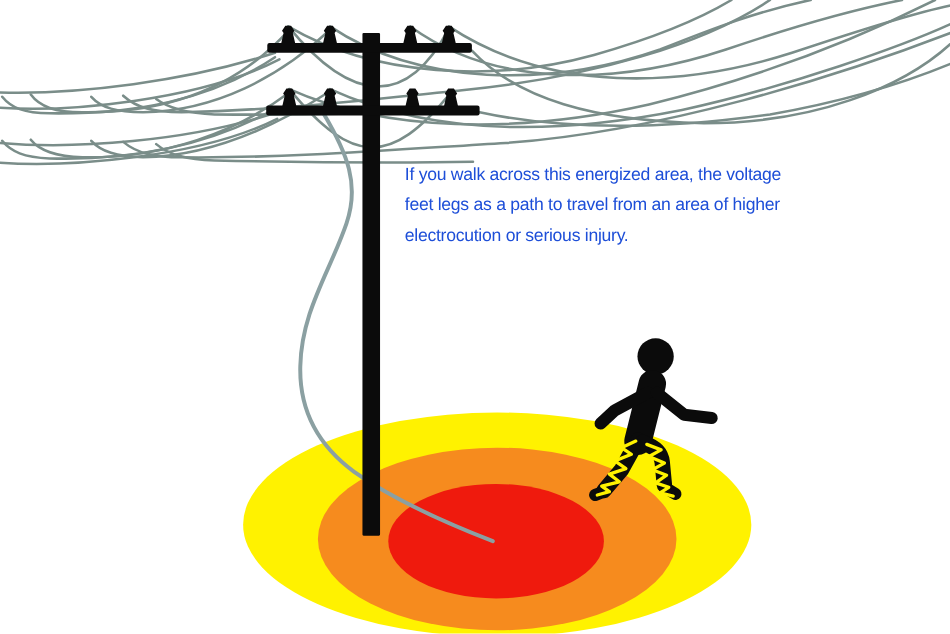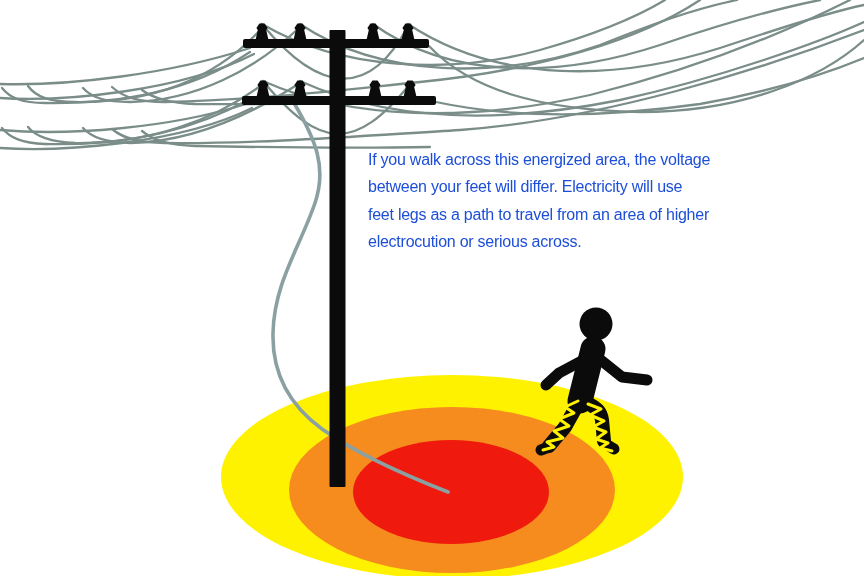--- a/index.html
+++ b/index.html
@@ -109,16 +109,15 @@
   </g>
 
   <g fill="none" stroke-width="3" stroke-linecap="round" stroke-linejoin="round" stroke="#FFF200">
     <path d="M 578 401 L 565 407 L 574 413 L 559 419 L 569 426 L 554 431 L 563 438 L 547 442 L 554 447 L 543 450"></path>
     <path d="M 588 404 L 601 409 L 590 415 L 604 421 L 593 427 L 606 432 L 596 439 L 608 443 L 600 448 L 612 451"></path>
   </g>
 </svg>
 
 <div class="caption">
   <div>If you walk across this energized area, the voltage</div>
-  <div>between your feet will differ. Electricity will use</div>
   <div>feet legs as a path to travel from an area of higher</div>
-  <div>electrocution or serious across.</div>
+  <div>electrocution or serious injury.</div>
 </div>
 
 </body></html>

